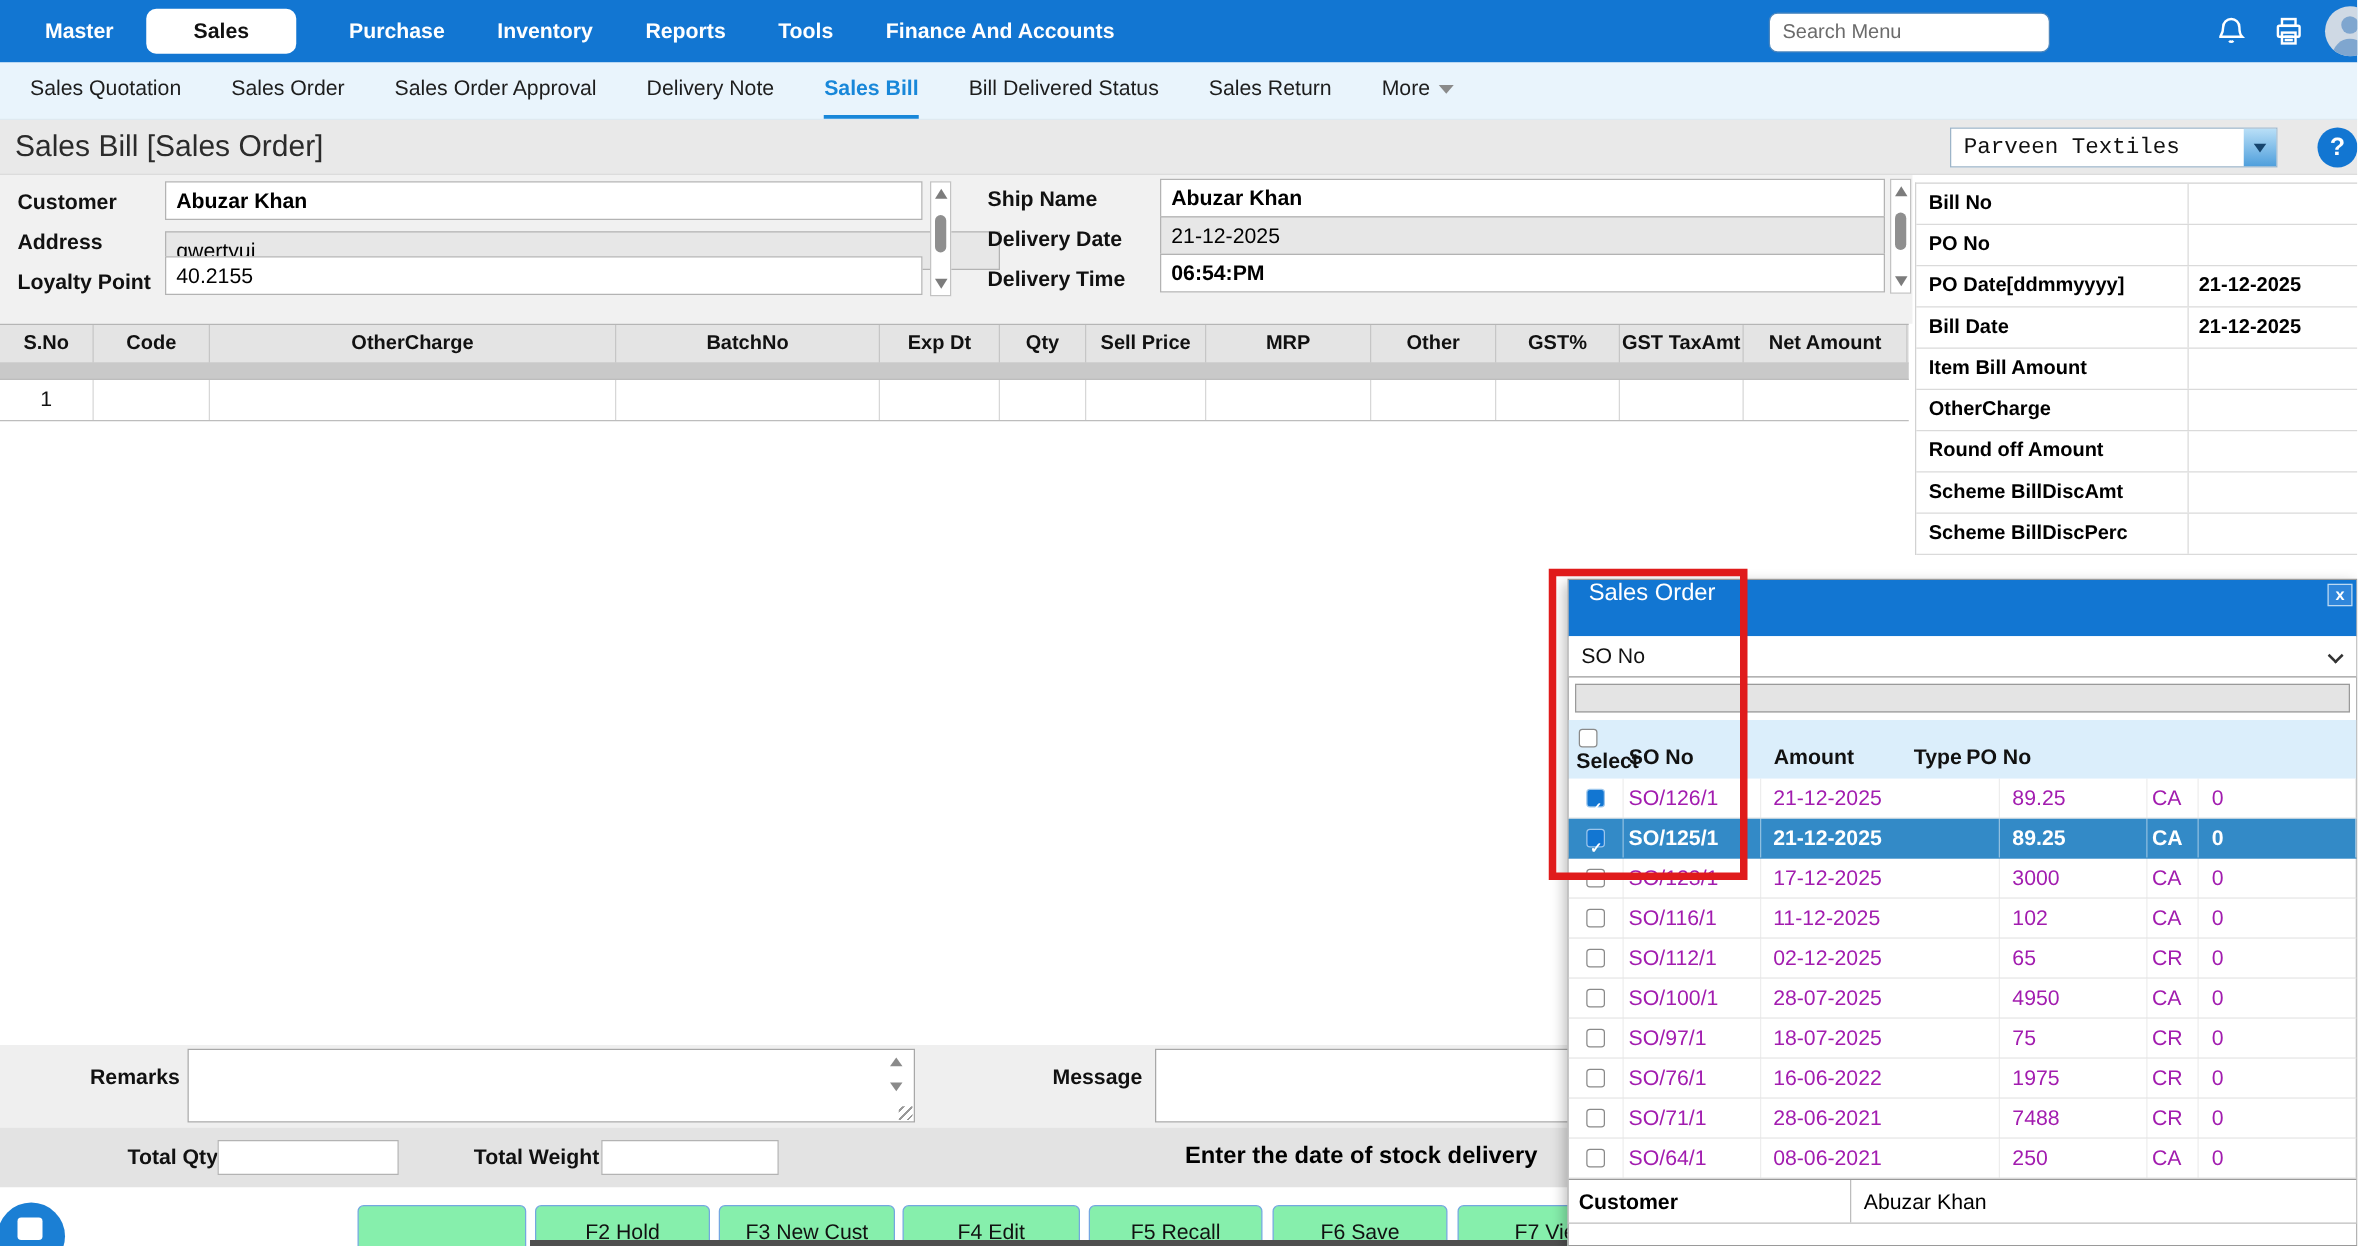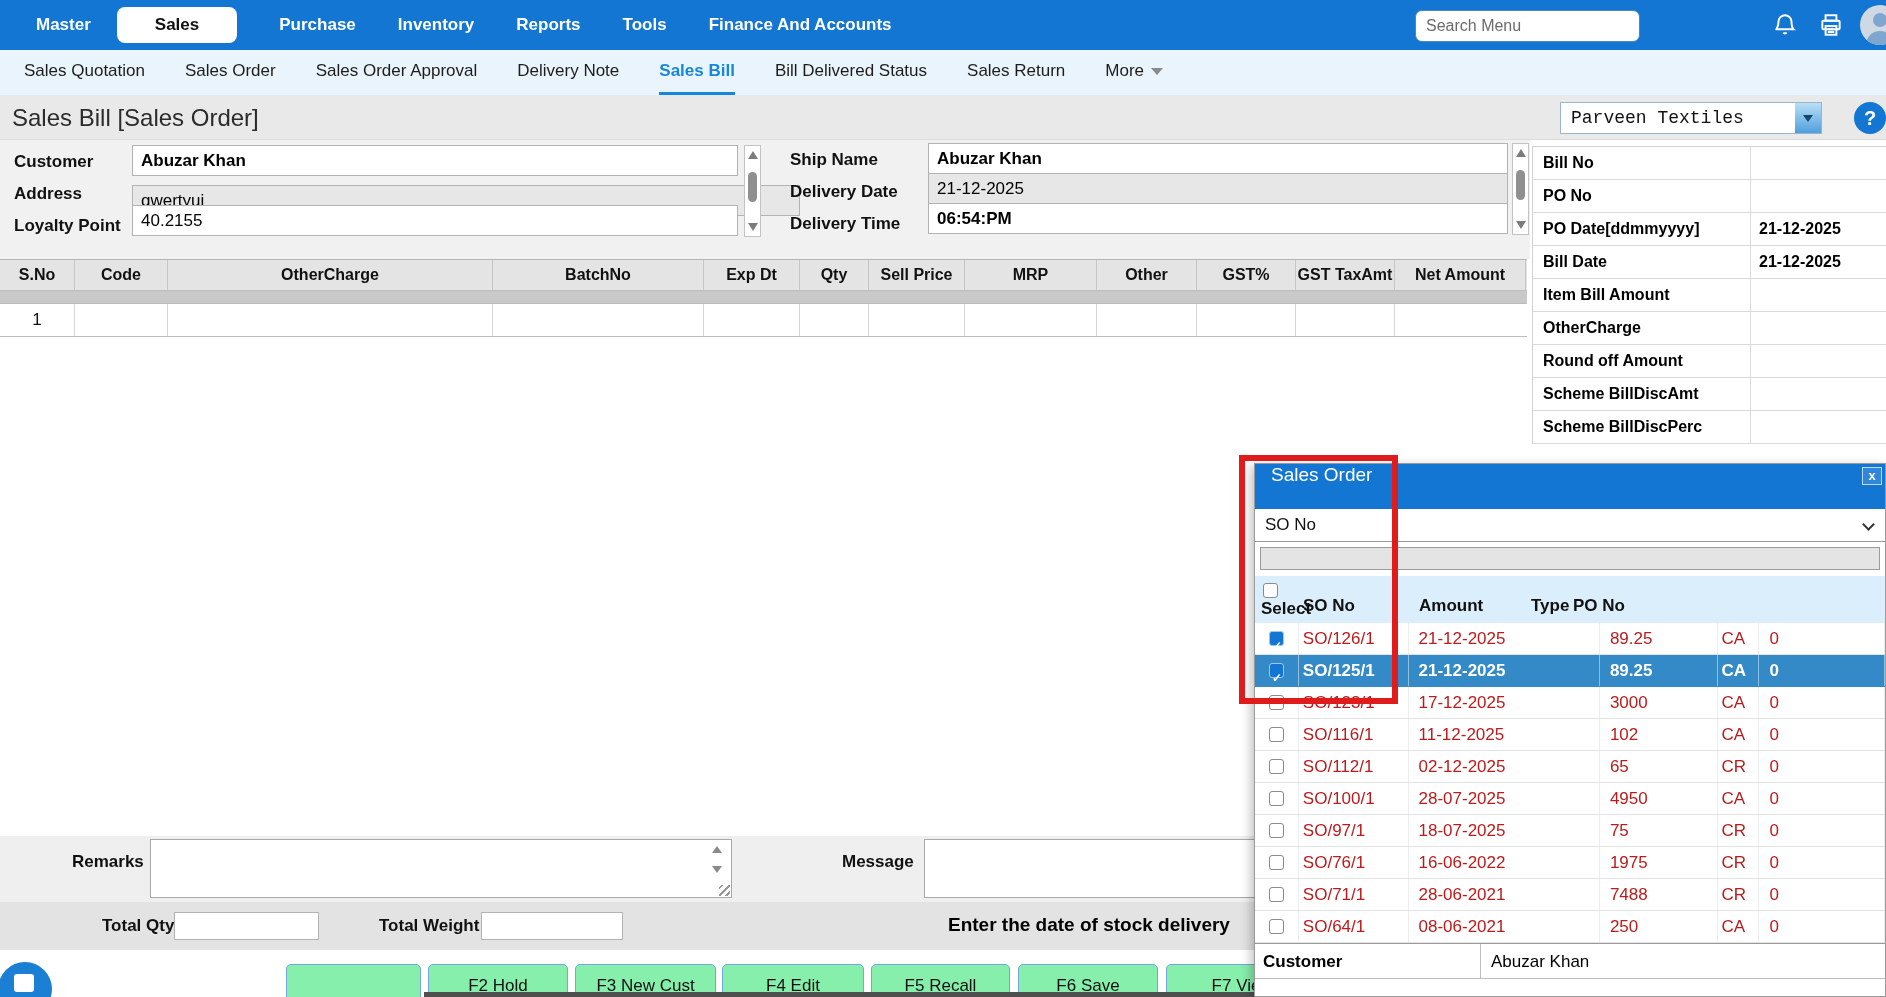--- a/index.html
+++ b/index.html
@@ -83,21 +83,21 @@
   .popup-titlebar { height:45px; background:#1276d2; position:relative; }
   .popup-title { color:#fff; font-size:19px; padding:11px 0 0 16px; }
   .popup-close { position:absolute; right:3px; top:3px; width:20px; height:18px; background:#2f86db; border:1px solid #bcd9f2; color:#fff; font-size:13px; font-weight:bold; text-align:center; line-height:16px; cursor:pointer; }
   .popup-filter { height:33px; border-bottom:1px solid #9a9a9a; position:relative; background:#fff; font-size:17px; color:#111; padding:6px 0 0 10px; cursor:pointer; }
   .popup-filter .chev { position:absolute; right:12px; top:11px; width:9px; height:9px; border-right:2px solid #333; border-bottom:2px solid #333; transform:rotate(45deg); }
   .popup-searchwrap { height:34px; padding:5px 5px 0 5px; }
   .popup-search { width:100%; height:23px; background:#e4e4e4; border:1px solid #9a9a9a; font-family:inherit; font-size:15px; padding:0 6px; }
   .popup-thead { display:flex; background:#dbeefb; height:47px; }
   .ph { font-size:17px; font-weight:bold; color:#111; display:flex; align-items:flex-end; padding-bottom:7px; white-space:nowrap; overflow:visible; }
   .ph-select { flex-direction:column; align-items:flex-start; padding:5px 0 3px 6px; }
-  .popup-row { display:flex; height:32px; font-size:17px; color:#b91c1c; border-bottom:1px solid #e2e2e2; background:#fff; cursor:pointer; }
+  .popup-row { display:flex; height:32px; font-size:17px; color:#a21caf; border-bottom:1px solid #e2e2e2; background:#fff; cursor:pointer; }
   .popup-row .pc { line-height:31px; border-right:1px solid rgba(0,0,0,0.07); white-space:nowrap; overflow:hidden; }
   .popup-row.selected { background:#338ac7; color:#fff; font-weight:bold; border-bottom-color:#338ac7; }
   .popup-row.selected .pc { border-right-color:rgba(255,255,255,0.45); }
   .c-sel { width:44px; display:flex; justify-content:center; }
   .c-so { width:110px; padding-left:4px; } .c-date { width:192px; padding-left:10px; }
   .c-amt { width:118px; padding-left:10px; } .c-type { width:42px; padding-left:4px; } .c-po { width:126px; padding-left:10px; }
   .cb { width:15px; height:15px; border:1px solid #8a8a8a; border-radius:3px; background:#fff; display:inline-block; position:relative; margin-top:8px; flex:none; cursor:pointer; }
   .cb.hd { margin:0 0 1px 2px; }
   .cb.checked { background:#1276d2; border-color:#9cc6ec; }
   .cb.checked::after { content:"\2713"; position:absolute; color:#fff; font-size:12px; font-weight:bold; left:2px; top:-1px; }

